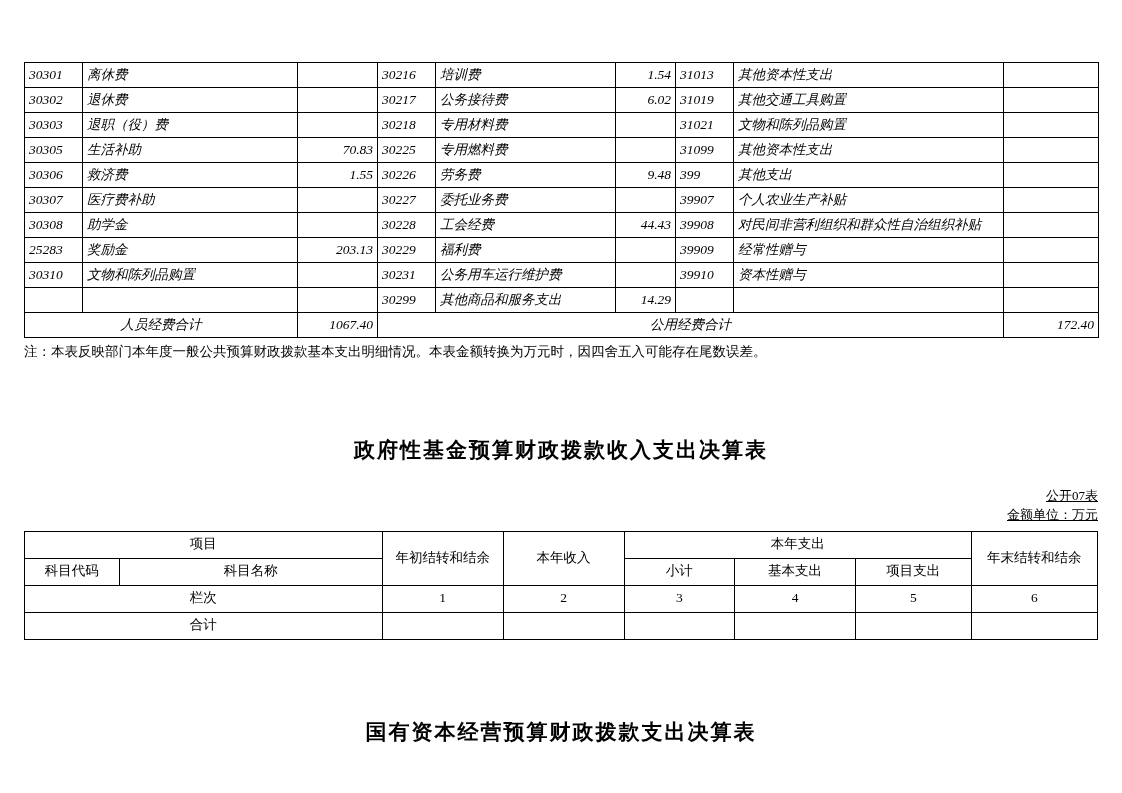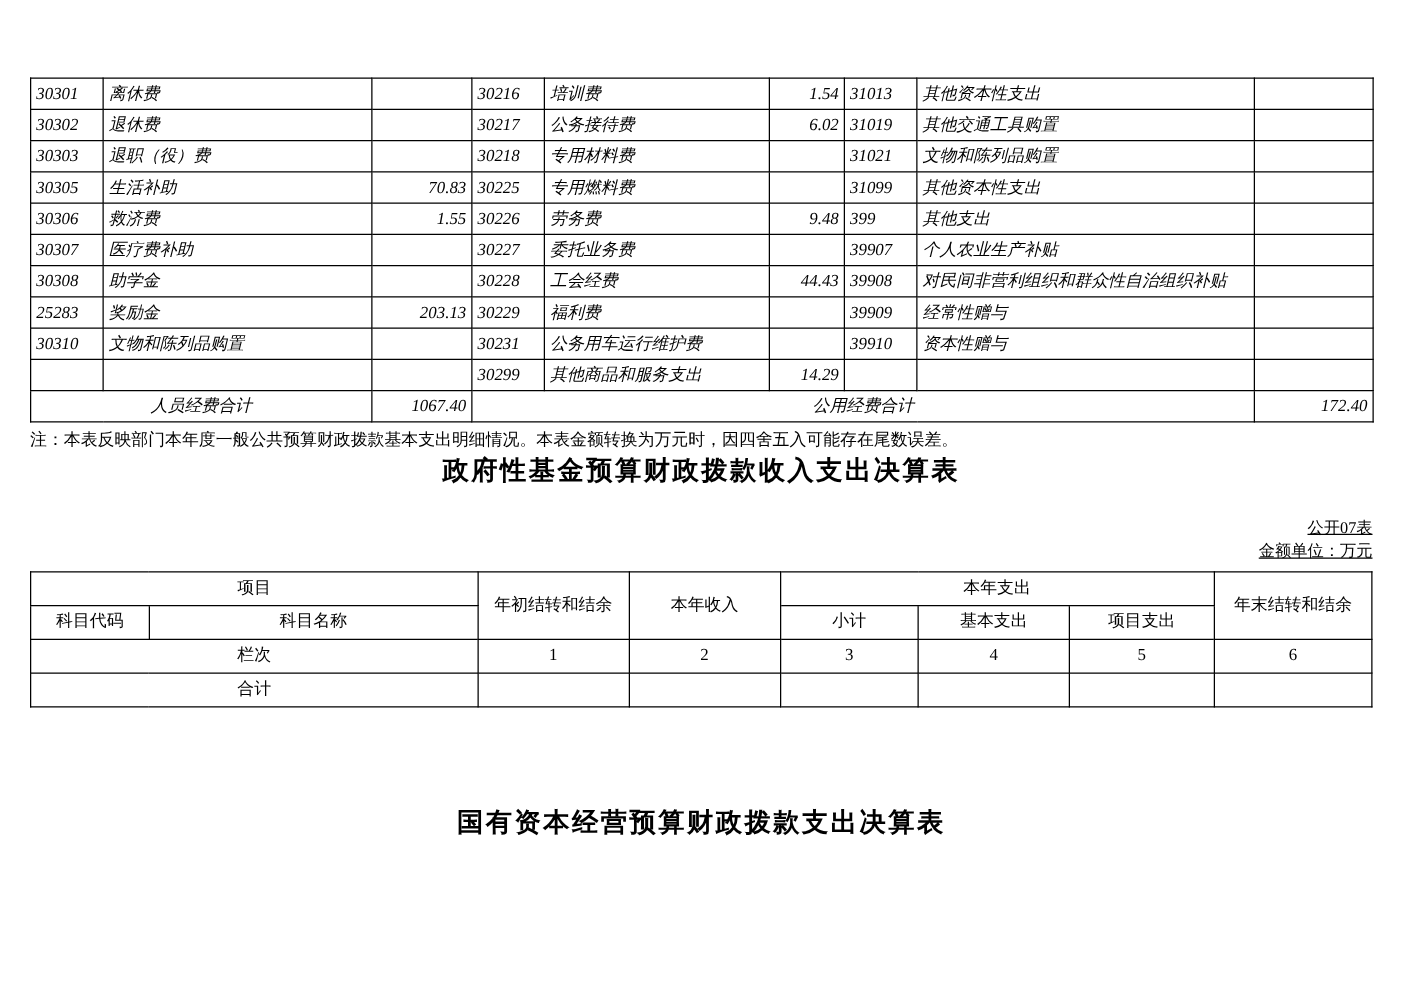--- a/index.html
+++ b/index.html
@@ -55,21 +55,21 @@
   }
 
   
   .section-title {
     text-align: center;
     font-size: 21px;
     font-weight: bold;
     letter-spacing: 2px;
     font-family: "Liberation Serif", "DejaVu Serif", serif;
   }
-  #title-fund { }
+  #title-fund { margin-top: 74px; }
   #title-soe  { margin-top: 78px; }
 
   .meta-right {
     text-align: right;
     font-size: 13px;
     line-height: 1.5;
     margin-top: 22px;
     text-decoration: underline;
   }
 

